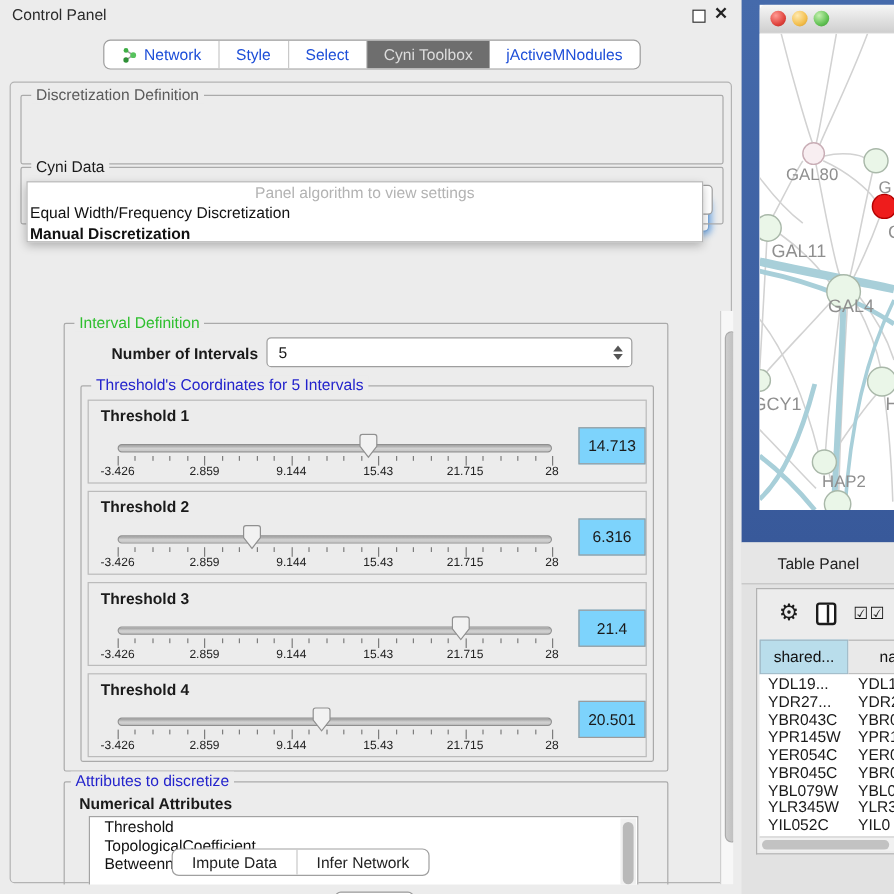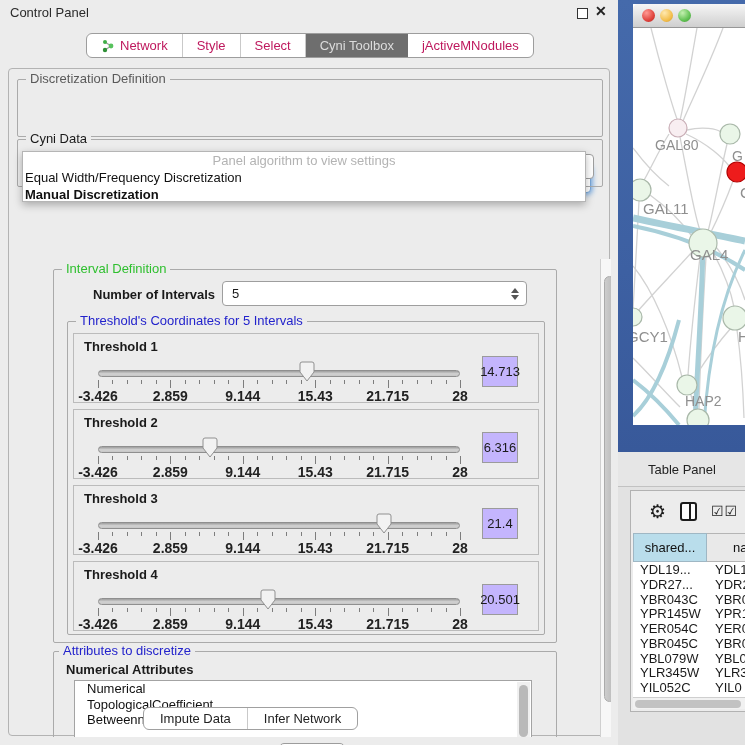--- a/index.html
+++ b/index.html
@@ -14,21 +14,21 @@
   
   #left-panel { left:0; top:0; width:618px; height:745px; background:#ececec; }
   #cp-title { left:10px; top:5px; font-size:13px; color:#2b2b2b; }
   #float-icon { left:577px; top:8px; width:11px; height:11px; border:1.5px solid #333; background:#fff; }
   #close-icon { left:595px; top:3px; font-size:14px; font-weight:bold; color:#222; }
 
   
   #top-tabs { left:86px; top:33px; height:25px; display:flex; background:#fff;
     border:1px solid #9d9d9d; border-radius:6px; overflow:hidden; }
   .ttab { display:flex; align-items:center; justify-content:center; gap:5px;
-    padding:0 14px; border-right:1px solid #c9c9c9; color:#be185d; white-space:nowrap; }
+    padding:0 14px; border-right:1px solid #c9c9c9; color:#1d4ed8; white-space:nowrap; }
   .ttab:last-child { border-right:none; }
   .ttab.sel { background:#6e6e6e; color:#dcdcdc; border-right:none; }
 
   
   #outer-panel { left:8px; top:68px; width:602px; height:668px;
     border:1px solid #b3b3b3; border-radius:4px; background:#ececec; }
 
   .groupbox { position:absolute; border:1px solid #aaaaaa; border-radius:2px; }
   .grouplabel { position:absolute; top:-9px; left:8px; background:#ececec; padding:0 4px;
     font-size:13px; white-space:nowrap; }
@@ -66,23 +66,23 @@
   
   .th-panel { position:absolute; left:48px; width:466px; height:70px;
     border:1px solid #bbbbbb; background:#ececec; }
   .th-label { position:absolute; left:10px; top:5px; font-weight:bold; }
   .th-track { position:absolute; left:24px; top:36px; width:362px; height:7px; border-radius:4px;
     background:linear-gradient(180deg,#9d9d9d,#d2d2d2 55%,#c6c6c6); border:1px solid #8f8f8f; }
   .th-handle { position:absolute; top:27px; width:16px; height:21px; }
   .tick-row { position:absolute; left:24px; top:46px; width:362px; height:9px; }
   .tick-row i { position:absolute; top:0; width:1px; background:#7d7d7d; }
   .tick-labels { position:absolute; left:24px; top:54px; width:362px; height:12px; }
-  .tick-labels span { position:absolute; transform:translateX(-50%); font-size:14px;
-    font-weight:bold; color:#222; white-space:nowrap; }
-  .th-valuebox { position:absolute; left:408px; top:22px; width:36px; height:31px; background:#c4b5fd;
+  .tick-labels span { position:absolute; transform:translateX(-50%); font-size:10px;
+    font-weight:normal; color:#222; white-space:nowrap; }
+  .th-valuebox { position:absolute; left:408px; top:22px; width:56px; height:31px; background:#7dd3fc;
     border:1px solid #9b9b9b; display:flex; align-items:center; justify-content:center; font-size:13px; }
 
   
   #attr-list { position:absolute; left:20px; top:28px; width:458px; height:70px; background:#fff;
     border:1px solid #a3a3a3; overflow:hidden; }
   .attr-item { padding-left:12px; line-height:15.5px; font-size:13px; color:#111; }
   #attr-scroll { position:absolute; right:1px; top:1px; width:13px; height:68px; background:#f0f0f0; }
   #attr-thumb { position:absolute; left:2px; top:3px; width:9px; height:52px; border-radius:5px;
     background:#b9b9b9; }
 
@@ -399,21 +399,21 @@
             <span style="left: 100%;">28</span>
           </div>
         <div class="th-valuebox">20.501</div>
       </div>
 
       <div class="groupbox" style="left:28px; top:392px; width:504px; height:150px;">
         <span class="grouplabel g-blue" style="left:5px;">Attributes to discretize</span>
         <div class="abs bold" style="left:12px; top:10px;">Numerical Attributes</div>
         <div id="attr-list">
           <div id="attr-items">
-              <div class="attr-item">Numerical</div>
+              <div class="attr-item">Threshold</div>
               <div class="attr-item">TopologicalCoefficient</div>
               <div class="attr-item">BetweennessCentrality</div>
             </div>
           <div id="attr-scroll">
             <div id="attr-thumb"></div>
           </div>
         </div>
       </div>
 
       <div id="v-scrollbar" class="abs">

